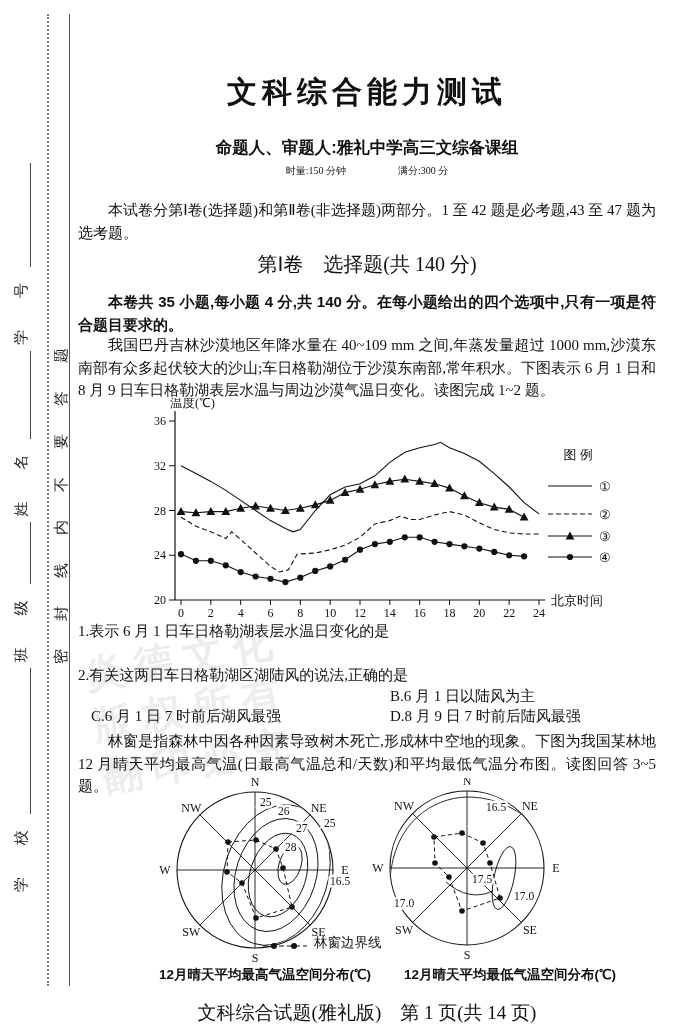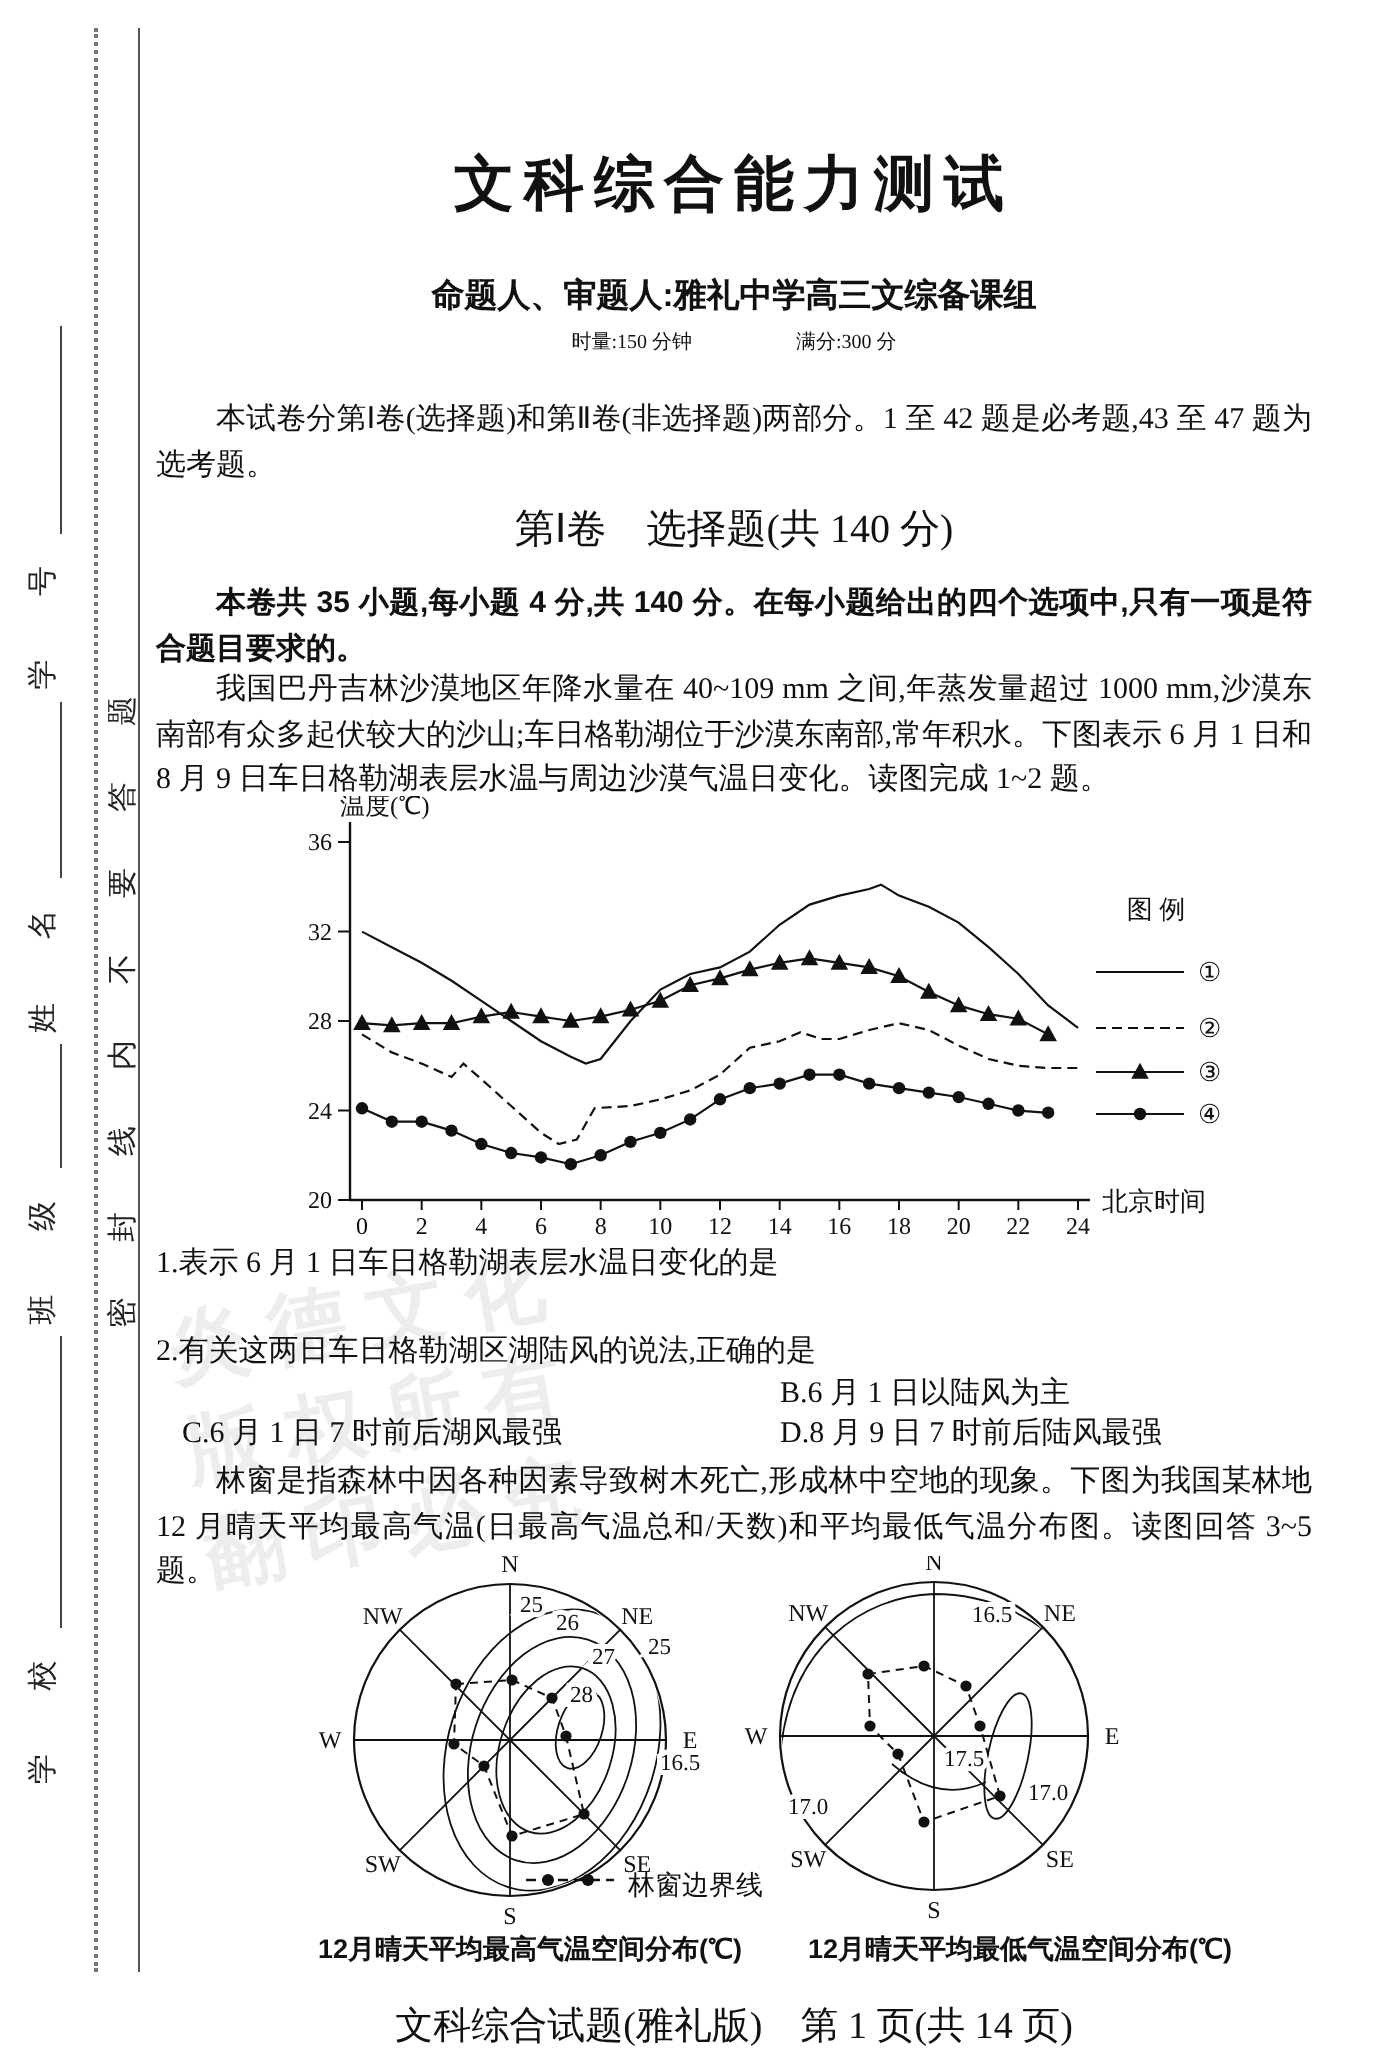--- a/index.html
+++ b/index.html
@@ -26,21 +26,21 @@
   #q1-options{top:645px;height:20px;}
   #q1-options span{position:absolute;font-size:15px;}
   #q2-stem{top:666px;}
   #q2-row1,#q2-row2{height:20px;}
   #q2-row1{top:687px;}
   #q2-row2{top:707px;}
   #q2-row1 span,#q2-row2 span{position:absolute;font-size:15px;}
   #passage2{top:730px;}
   #fig-left{left:148px;top:778px;width:215px;height:190px;}
   #fig-right{left:328px;top:778px;width:240px;height:190px;}
-  #gap-legend{left:262px;top:934px;display:flex;align-items:flex-start;gap:6px;font-size:13.5px;}
+  #gap-legend{left:262px;top:934px;display:flex;align-items:flex-end;gap:6px;font-size:13.5px;}
   .caption{top:966px;font-size:13.5px;font-weight:bold;font-family:"Liberation Sans",sans-serif;text-align:center;}
   #caption-left{left:145px;width:240px;}
   #caption-right{left:390px;width:240px;}
   #footer{top:1000px;font-size:19px;}
   
   #seal-dotted{left:47px;top:14px;height:972px;width:0;border-left:2px dotted #777;}
   #seal-solid{left:69px;top:14px;height:972px;width:0;border-left:1px solid #555;}
   #seal-text{left:52px;top:664px;width:360px;transform:rotate(-90deg);transform-origin:0 0;
              font-size:15px;letter-spacing:28px;white-space:nowrap;color:#222;}
   #margin-fields{left:12px;top:892px;width:790px;transform:rotate(-90deg);transform-origin:0 0;

